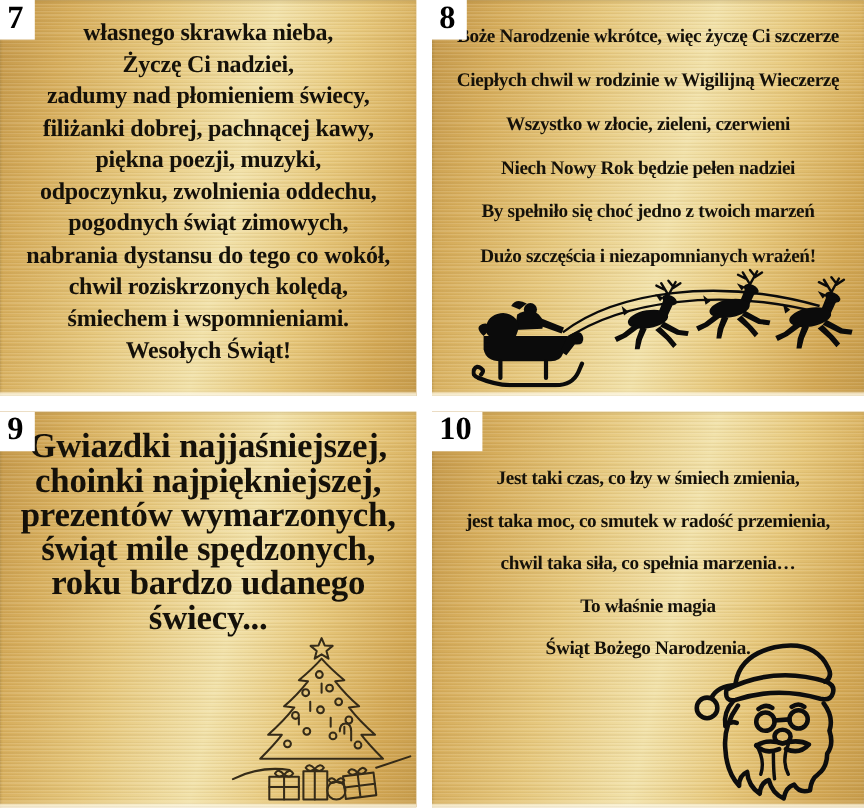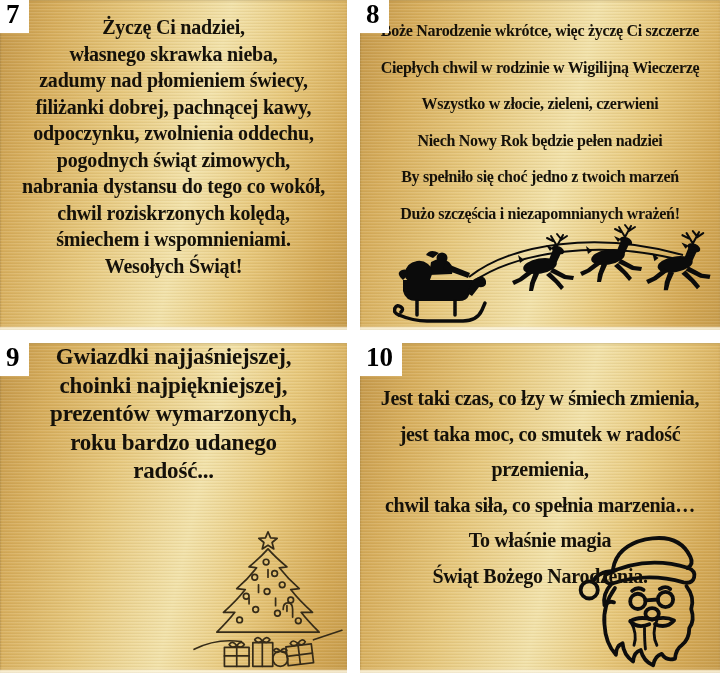--- a/index.html
+++ b/index.html
@@ -36,40 +36,41 @@
     background:#ffffff;color:#000000;
     font-weight:bold;font-size:27px;line-height:1.02;
     padding:1px 9px 4px 6px;
   }
   .text{
     position:absolute;left:0;right:0;z-index:2;
     text-align:center;font-weight:bold;
   }
   .t7 {top:14px;font-size:20px;line-height:26.5px;letter-spacing:-0.2px;}
   .t8 {top:13px;font-size:16px;line-height:36.5px;letter-spacing:-0.3px;}
-  .t9 {top:0;font-size:23px;line-height:28.5px;letter-spacing:-0.2px;text-align:center;}
-  .t10{top:38px;font-size:20px;line-height:35.5px;letter-spacing:-0.3px;}
+  .t9 {top:15px;font-size:29px;line-height:28.5px;letter-spacing:-0.2px;text-align:center;}
+  .t10{top:38px;font-size:16px;line-height:35.5px;letter-spacing:-0.3px;}
   .art{position:absolute;z-index:1;}
   .art-sleigh{left:33px;bottom:7px;}
   .art-tree{right:3px;bottom:1px;}
   .art-santa{right:4px;bottom:0;}
 </style>
 </head>
 <body>
 
 <div class="page">
   <div class="grid">
 
     <div class="card">
       <div class="badge">7</div>
       <div class="text t7">
+        <div>własnego skrawka nieba,</div>
         <div>Życzę Ci nadziei,</div>
-        <div>własnego skrawka nieba,</div>
         <div>zadumy nad płomieniem świecy,</div>
         <div>filiżanki dobrej, pachnącej kawy,</div>
+        <div>piękna poezji, muzyki,</div>
         <div>odpoczynku, zwolnienia oddechu,</div>
         <div>pogodnych świąt zimowych,</div>
         <div>nabrania dystansu do tego co wokół,</div>
         <div>chwil roziskrzonych kolędą,</div>
         <div>śmiechem i wspomnieniami.</div>
         <div>Wesołych Świąt!</div>
       </div>
     </div>
 
     <div class="card">
@@ -121,22 +122,23 @@
         </g>
       </svg>
     </div>
 
     <div class="card">
       <div class="badge">9</div>
       <div class="text t9">
         <div>Gwiazdki najjaśniejszej,</div>
         <div>choinki najpiękniejszej,</div>
         <div>prezentów wymarzonych,</div>
+        <div>świąt mile spędzonych,</div>
         <div>roku bardzo udanego</div>
-        <div>radość...</div>
+        <div>świecy...</div>
       </div>
       <svg class="art art-tree" width="152" height="144" viewBox="0 0 160 152">
         <g fill="none" stroke="#352b18" stroke-width="1.8" stroke-linejoin="round" stroke-linecap="round">
           <path d="M80 4 l2.7 6.4 7 .4 -5.4 4.5 1.8 6.8 -6.1 -3.8 -6.1 3.8 1.8 -6.8 -5.4 -4.5 7 -.4 z"></path>
           <path d="M80 22 C73 30 66 36 60 41 l8 1 C61 51 54 58 47 64 l9 1 C49 74 41 82 33 89 l12 0 C39 97 32 104 26 110 l108 0 C128 104 121 97 115 89 l12 0 C119 82 111 74 104 65 l9 -1 C106 58 99 51 92 42 l8 -1 C94 36 87 30 80 22 z"></path>
           <circle cx="78" cy="36" r="3"></circle>
             <circle cx="87" cy="48" r="3"></circle>
           <circle cx="66" cy="52" r="3"></circle>
             <circle cx="95" cy="60" r="3"></circle>
           <circle cx="57" cy="72" r="3"></circle>

